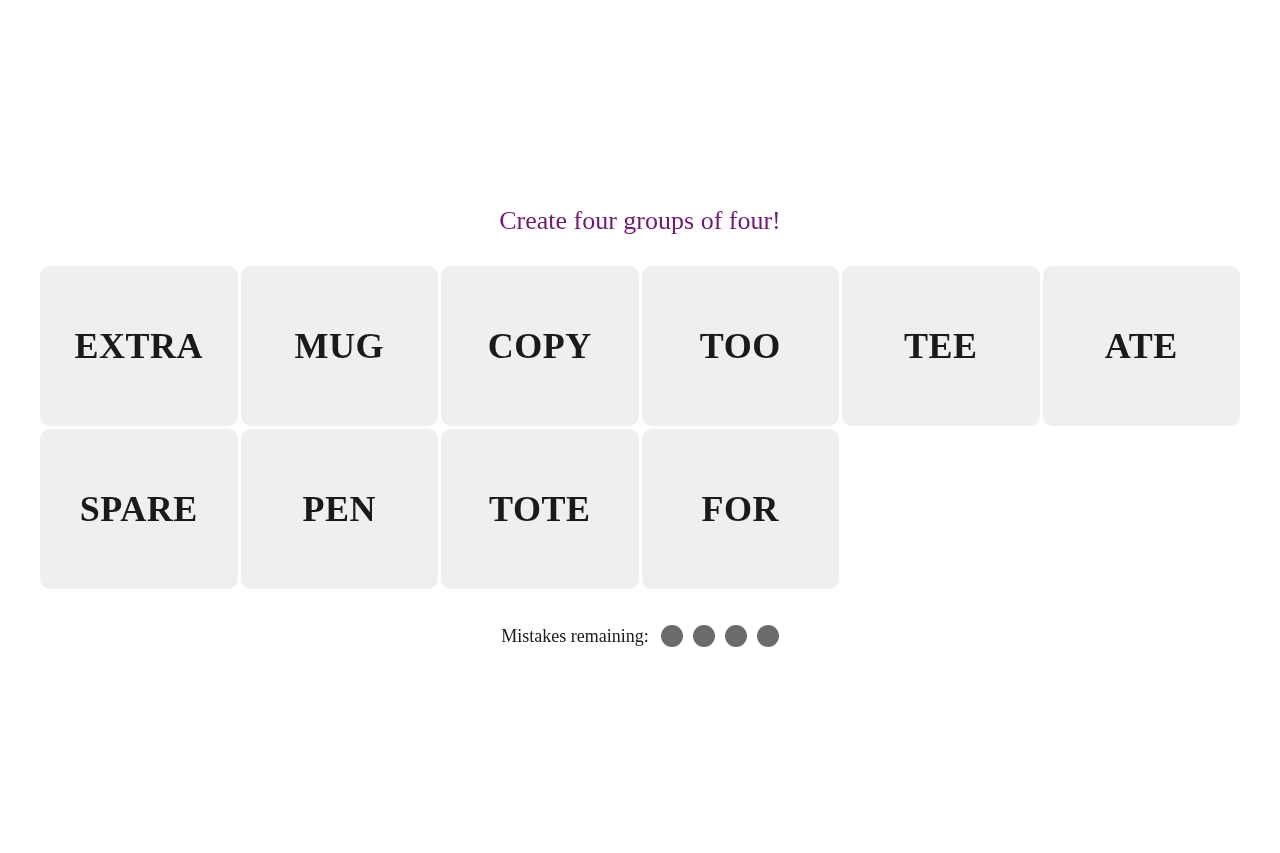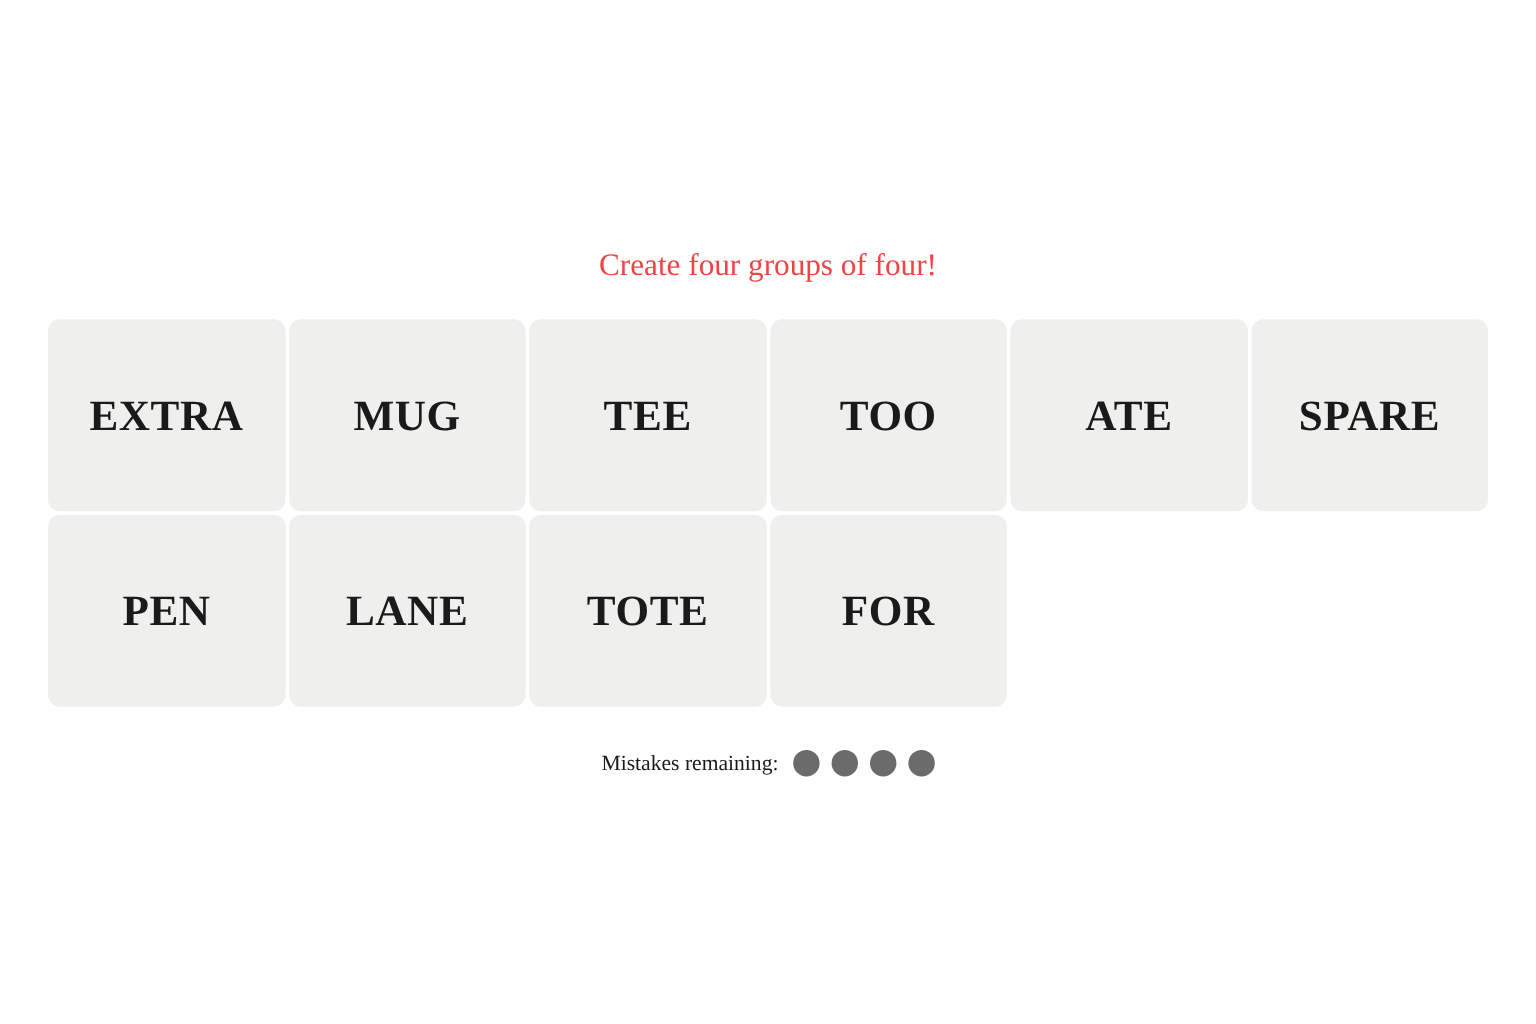--- a/index.html
+++ b/index.html
@@ -15,21 +15,21 @@
       flex-direction: column;
       align-items: center;
       justify-content: center;
       min-height: 100vh;
       padding: 20px;
     }
 
     .page-title {
       font-size: 26px;
       font-weight: 400;
-      color: #ef4444;
+      color: #701a75;
       margin-bottom: 30px;
       text-align: center;
     }
 
     .grid {
       display: grid;
       grid-template-columns: repeat(6, 1fr);
       gap: 3px;
       width: 1200px;
       max-width: 100%;
@@ -85,36 +85,36 @@
 <h1 class="page-title">Create four groups of four!</h1>
 
 <div class="grid" id="word-grid">
 <div class="word-card">
       <span class="word">EXTRA</span>
     </div>
     <div class="word-card">
       <span class="word">MUG</span>
     </div>
     <div class="word-card">
-      <span class="word">TEE</span>
+      <span class="word">COPY</span>
     </div>
     <div class="word-card">
       <span class="word">TOO</span>
+    </div>
+    <div class="word-card">
+      <span class="word">TEE</span>
     </div>
     <div class="word-card">
       <span class="word">ATE</span>
     </div>
     <div class="word-card">
       <span class="word">SPARE</span>
     </div>
     <div class="word-card">
       <span class="word">PEN</span>
-    </div>
-    <div class="word-card">
-      <span class="word">LANE</span>
     </div>
     <div class="word-card">
       <span class="word">TOTE</span>
     </div>
     <div class="word-card">
       <span class="word">FOR</span>
     </div>
   </div>
 
 <div class="mistakes-container">

